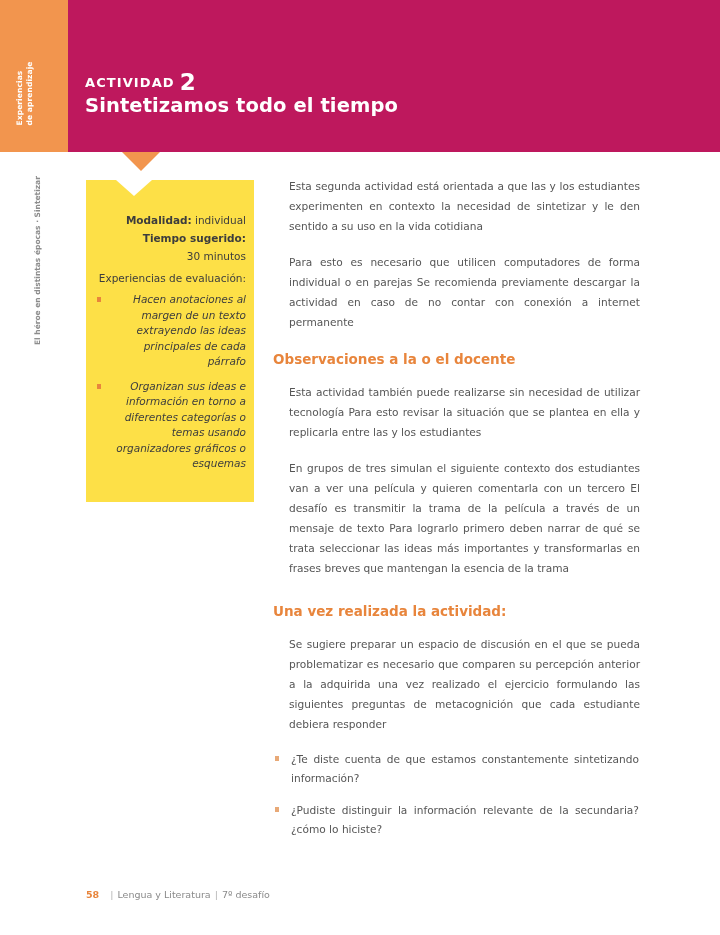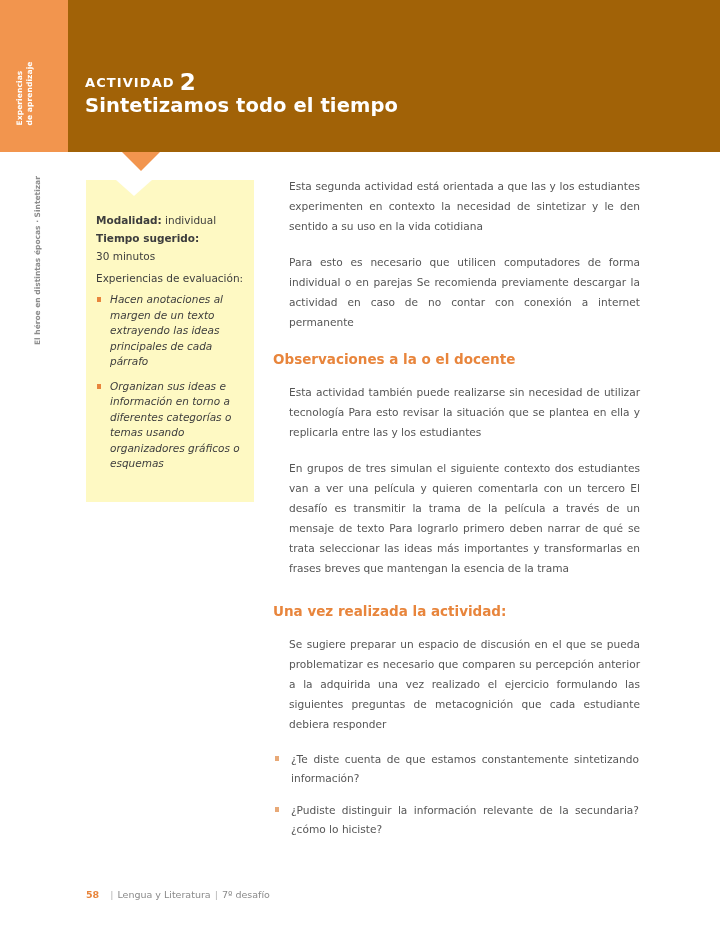--- a/index.html
+++ b/index.html
@@ -62,21 +62,21 @@
     white-space: nowrap;
   }
 
   
   .header-band {
     position: absolute;
     left: 68px;
     top: 0;
     width: 652px;
     height: 152px;
-    background: #a16207;
+    background: #be185d;
   }
   .header-inner {
     position: absolute;
     left: 17px;
     top: 74px;
     color: #ffffff;
   }
   .act-line {
     font-size: 13.5px;
     letter-spacing: .4px;
@@ -115,21 +115,22 @@
     border-top: 19px solid #F2954E;
   }
 
   
   .info-box {
     position: absolute;
     left: 86px;
     top: 180px;
     width: 168px;
     height: 322px;
-    background: #fef9c3;
+    background: #fde047;
+    text-align: right;
   }
   .info-notch {
     position: absolute;
     left: 30px;
     top: 0;
     width: 0;
     height: 0;
     border-left: 18px solid transparent;
     border-right: 18px solid transparent;
     border-top: 16px solid #ffffff;

